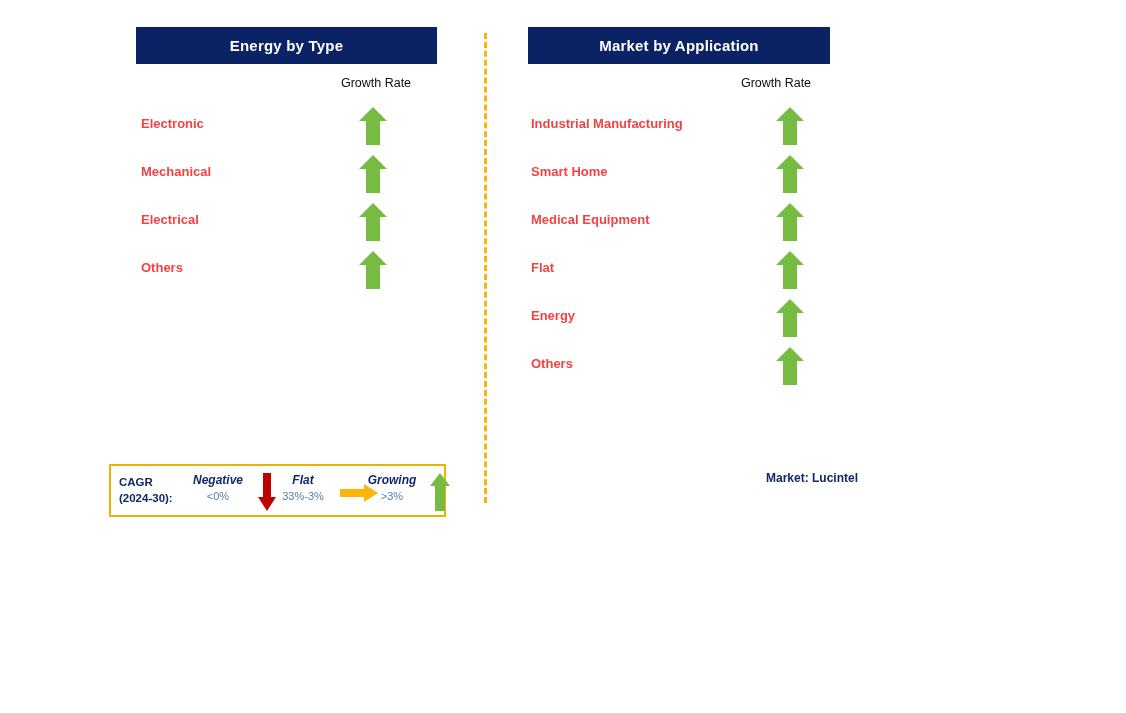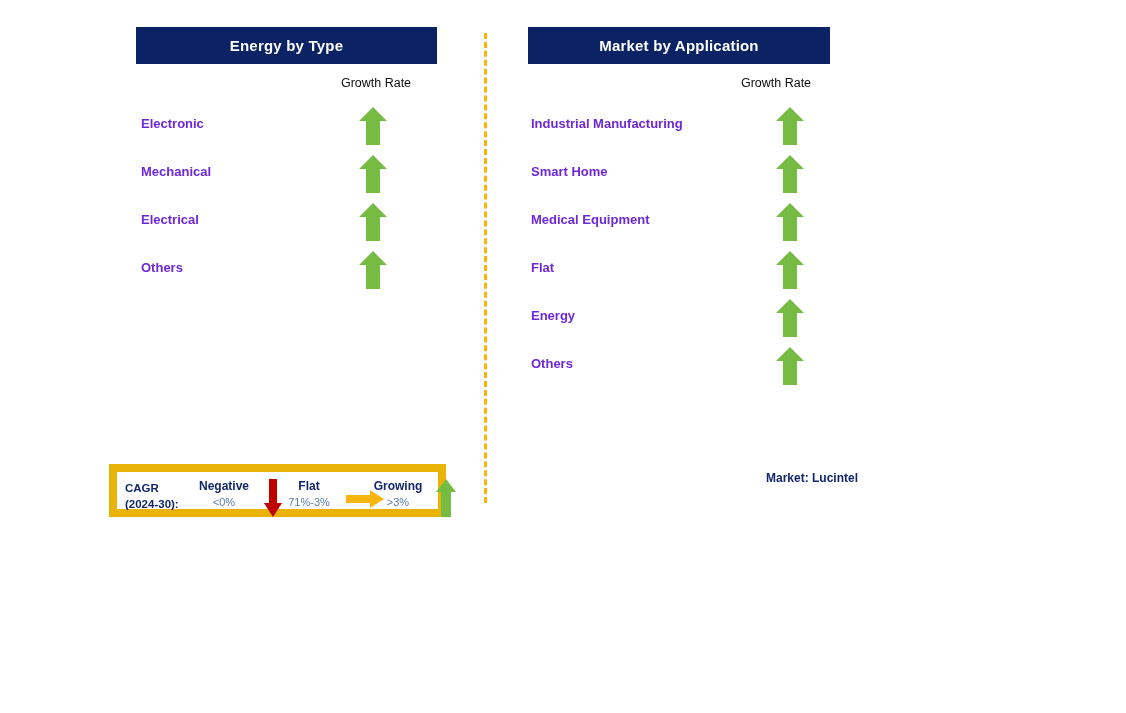--- a/index.html
+++ b/index.html
@@ -57,21 +57,21 @@
   .segment-row {
     position: relative;
     height: 48px;
   }
   .segment-label {
     position: absolute;
     left: 0;
     top: 10px;
     font-size: 13px;
     font-weight: bold;
-    color: #6d28d9;
+    color: #ef4444;
     white-space: nowrap;
   }
   .segment-arrow {
     position: absolute;
     top: 0;
     width: 30px;
     height: 40px;
   }
   #segment-list-type .segment-arrow { left: 217px; }
   #segment-list-app  .segment-arrow { left: 244px; }
@@ -86,21 +86,21 @@
     border-left: 3px dashed #f9b50b;
   }
 
   
   #cagr-legend {
     position: absolute;
     left: 109px;
     top: 464px;
     width: 337px;
     height: 53px;
-    border: 8px solid #eab308;
+    border: 2px solid #eab308;
     background: #ffffff;
     box-sizing: border-box;
   }
   .cagr-title {
     position: absolute;
     left: 8px;
     top: 8px;
     font-size: 11.5px;
     font-weight: bold;
     color: #12276b;
@@ -108,20 +108,21 @@
     white-space: nowrap;
   }
   .legend-entry {
     position: absolute;
     top: 6px;
     text-align: center;
   }
   .legend-word {
     font-size: 12px;
     font-weight: bold;
+    font-style: italic;
     color: #12276b;
     white-space: nowrap;
     line-height: 16px;
   }
   .legend-range {
     font-size: 11px;
     color: #5a7fa8;
     white-space: nowrap;
     line-height: 16px;
   }
@@ -277,21 +278,21 @@
     </div>
 
     <span id="legend-icon-down" class="legend-icon">
       <svg viewBox="0 0 20 40" width="20" height="40" aria-hidden="true">
         <path d="M10 39 L19 25 L14 25 L14 1 L6 1 L6 25 L1 25 Z" fill="#c00000"></path>
       </svg>
     </span>
 
     <div id="legend-entry-flat" class="legend-entry">
       <div class="legend-word">Flat</div>
-      <div class="legend-range">71%-3%</div>
+      <div class="legend-range">33%-3%</div>
     </div>
 
     <span id="legend-icon-flat" class="legend-icon">
       <svg viewBox="0 0 40 20" width="40" height="20" aria-hidden="true">
         <path d="M39 10 L25 19 L25 14 L1 14 L1 6 L25 6 L25 1 Z" fill="#f9b50b"></path>
       </svg>
     </span>
 
     <div id="legend-entry-growing" class="legend-entry">
       <div class="legend-word">Growing</div>

